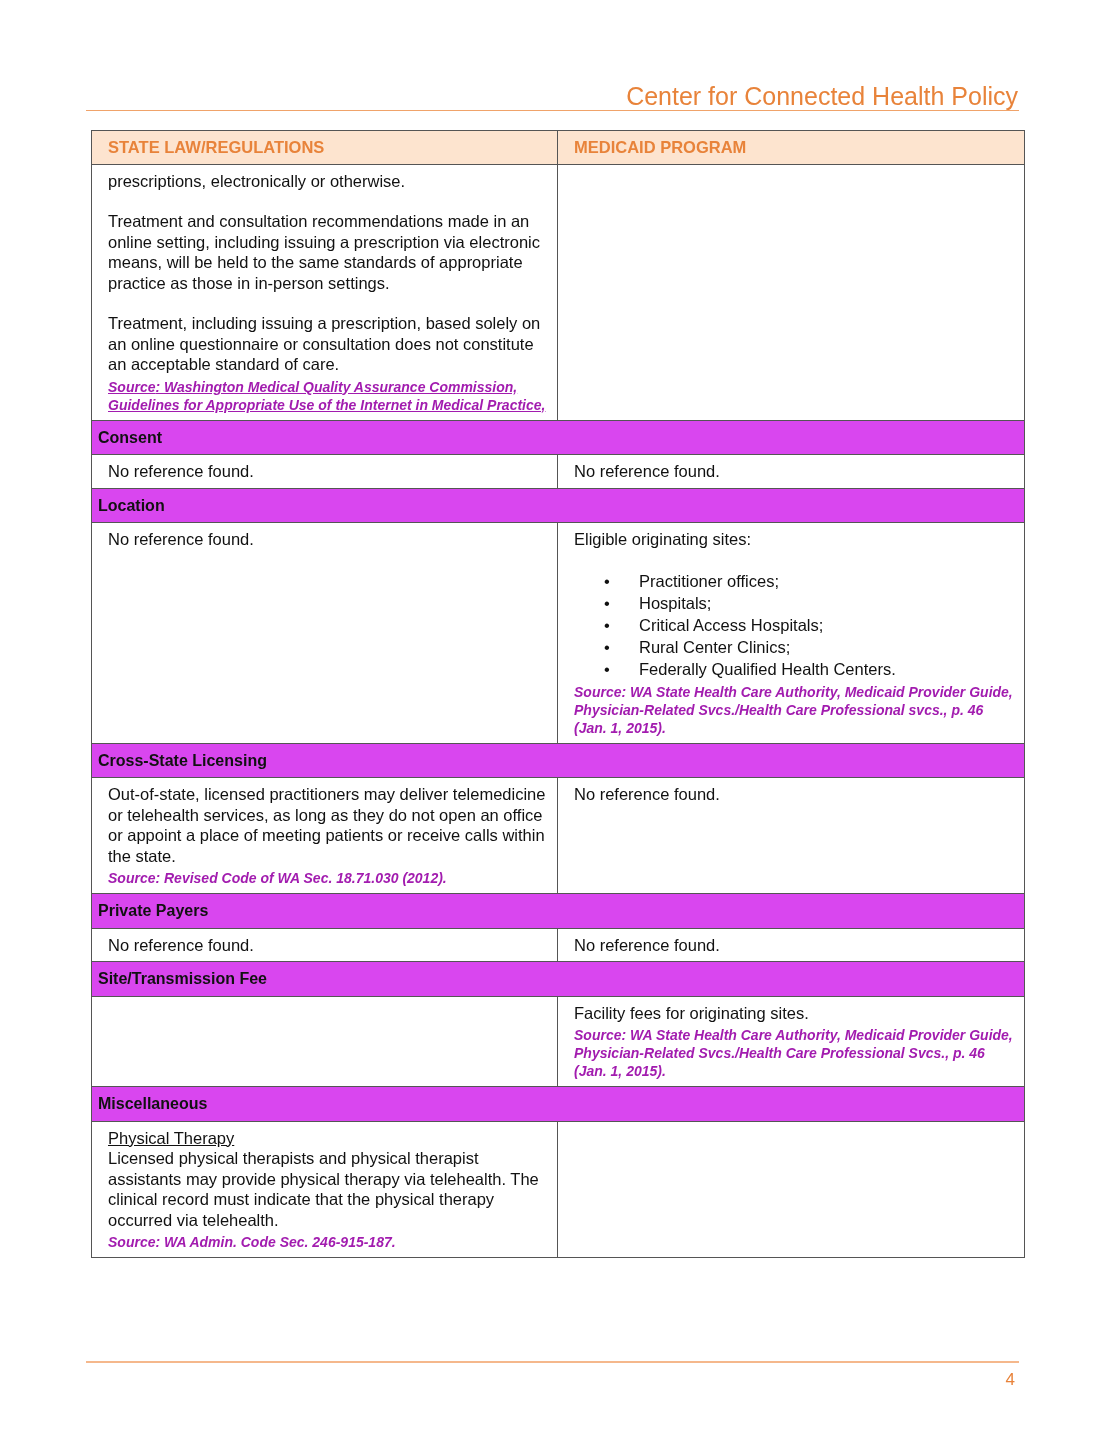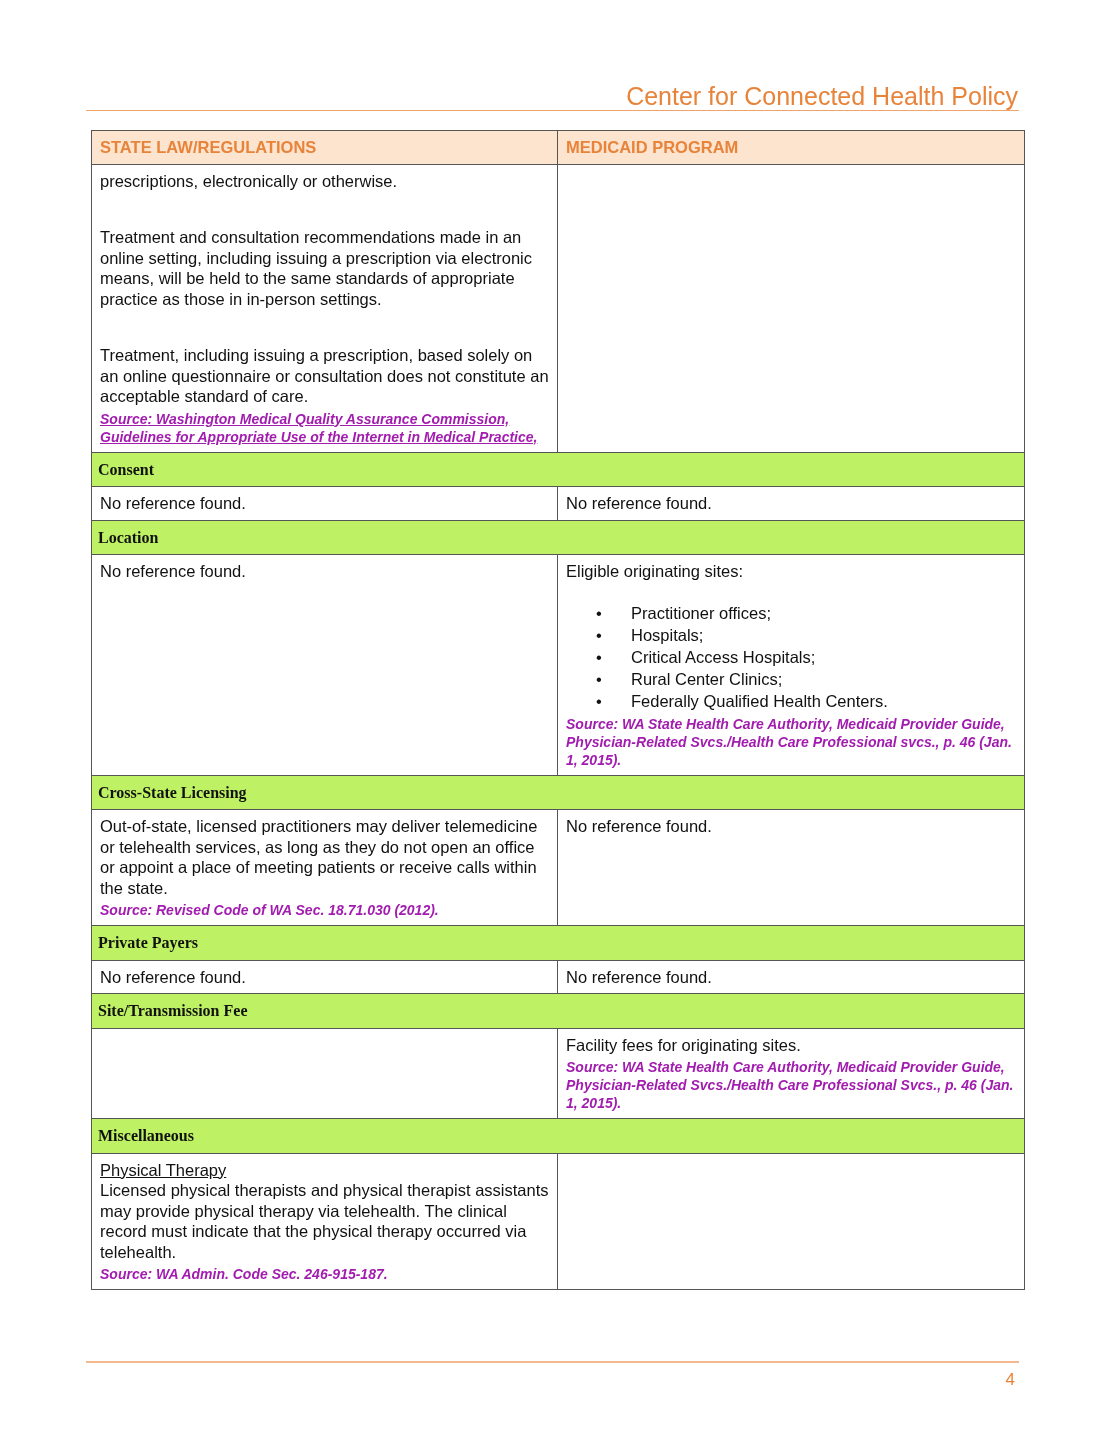--- a/index.html
+++ b/index.html
@@ -1,26 +1,26 @@
 <!DOCTYPE html>
 <html><head>
 <meta charset="utf-8">
 <style>
   html, body { margin: 0; padding: 0; background: #ffffff; }
   body { width: 1105px; height: 1430px; position: relative; font-family: "Liberation Sans", sans-serif; color: #111; }
   .header-title { position: absolute; right: 87px; top: 82px; color: #e8833a; font-size: 25px; }
   .header-rule { position: absolute; left: 86px; right: 86px; top: 110px; height: 1px; background: #f0a36a; }
   table.main { position: absolute; left: 91px; top: 130px; width: 933px; border-collapse: collapse; table-layout: fixed; }
-  table.main td, table.main th { border: 1px solid #555; vertical-align: top; padding: 6px 6px 6px 8px; font-size: 16.5px; line-height: 20.5px; text-align: left; }
+  table.main td, table.main th { border: 1px solid #555; vertical-align: top; padding: 6px 6px 6px 16px; font-size: 16.5px; line-height: 20.5px; text-align: left; }
   th.colhead { background: #fde4cf; color: #e8833a; font-weight: bold; font-size: 16px; height: 20px; padding-top: 7px; }
-  tr.section td { background: #bef264; font-weight: bold; font-size: 16px; padding: 7px 6px 6px 6px; height: 20px; font-family: Liberation Serif, serif; }
+  tr.section td { background: #d946ef; font-weight: bold; font-size: 16px; padding: 7px 6px 6px 6px; height: 20px; }
   .src { color: #a21caf; font-style: italic; font-weight: bold; font-size: 14px; line-height: 18px; margin-top: 3px; display: block; }
   .src-link { text-decoration: underline; }
   p { margin: 0; }
-  p + p { margin-top: 36px; }
+  p + p { margin-top: 20px; }
   ul.sites { margin: 20px 0 0 0; padding-left: 65px; list-style: none; }
   ul.sites li { position: relative; line-height: 22px; }
   ul.sites li::before { content: "\2022"; position: absolute; left: -35px; }
   .subhead { font-weight: normal; text-decoration: underline; }
   .footer-rule { position: absolute; left: 86px; right: 86px; top: 1361px; height: 2px; background: #f5b88c; }
   .page-num { position: absolute; right: 90px; top: 1370px; color: #e8833a; font-size: 17px; }
 </style>
 </head>
 <body>
 

